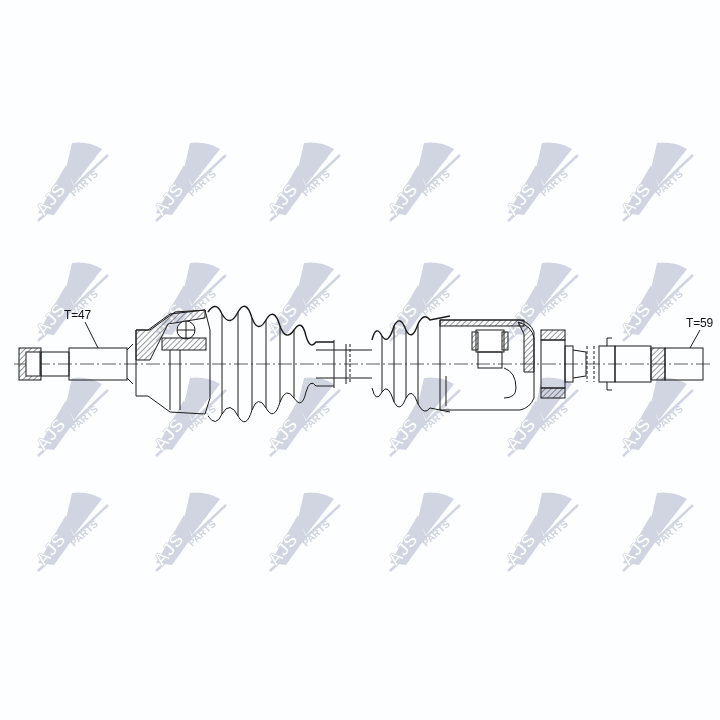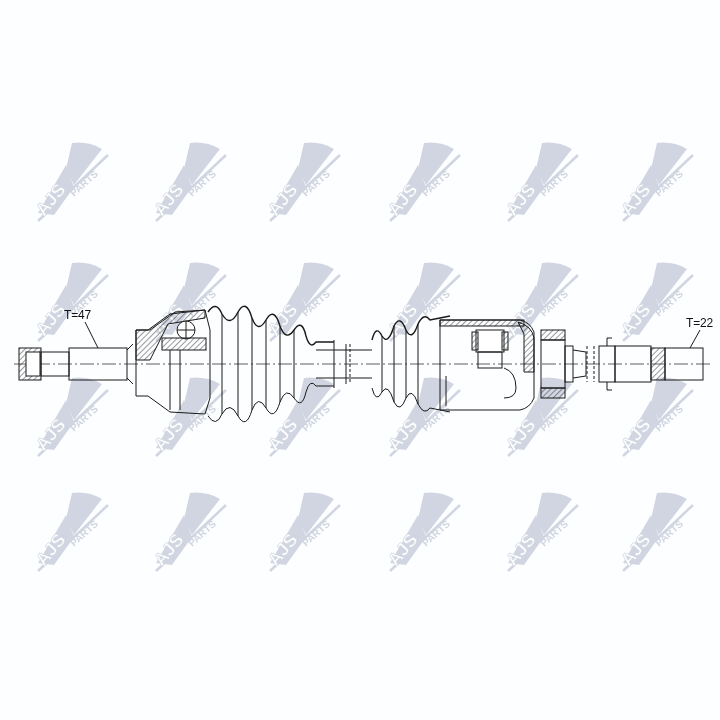--- a/index.html
+++ b/index.html
@@ -369,14 +369,14 @@
         <rect x="651" y="348" width="14" height="32" fill="url(#hatch)"></rect>
         <rect x="665" y="348" width="38" height="32"></rect>
       </g>
 
       <line x1="85" y1="322" x2="98" y2="348"></line>
       <line x1="700" y1="330" x2="690" y2="348"></line>
     </g>
   </svg>
 
   <div class="label" style="left:64px;top:308px;">T=47</div>
-  <div class="label" style="left:686px;top:316px;">T=22</div>
+  <div class="label" style="left:686px;top:316px;">T=59</div>
 </div>
 
 </body></html>

